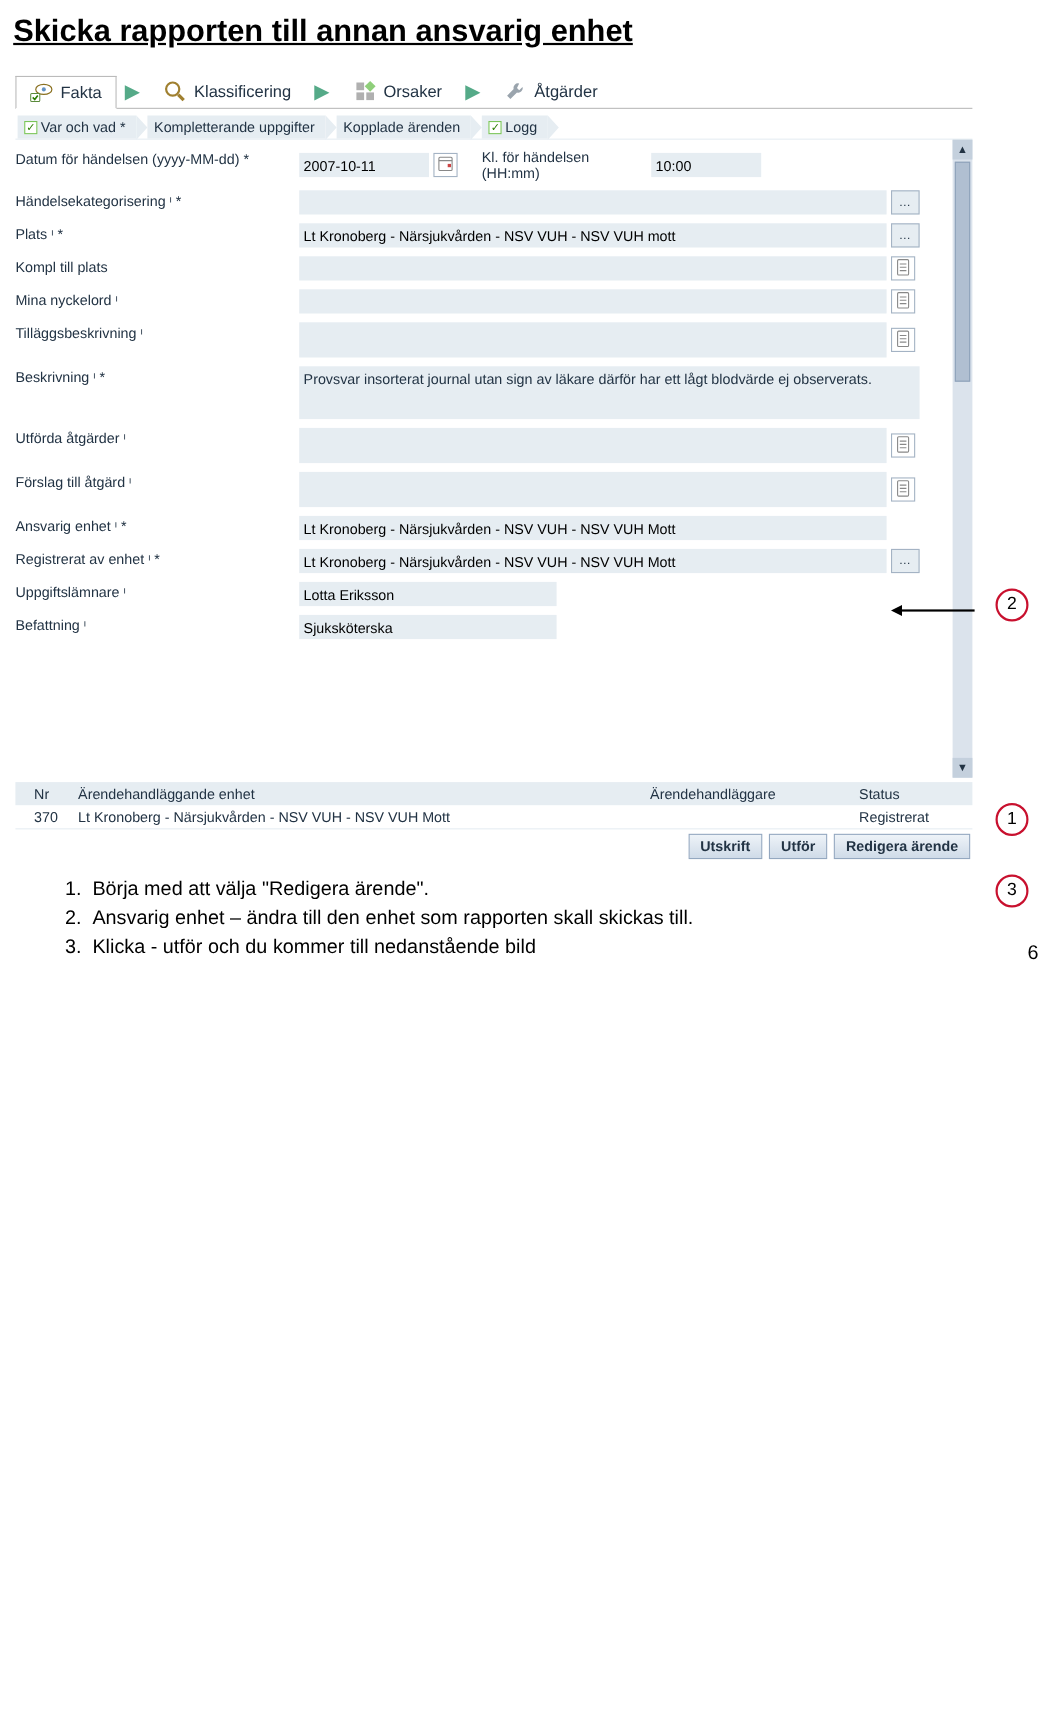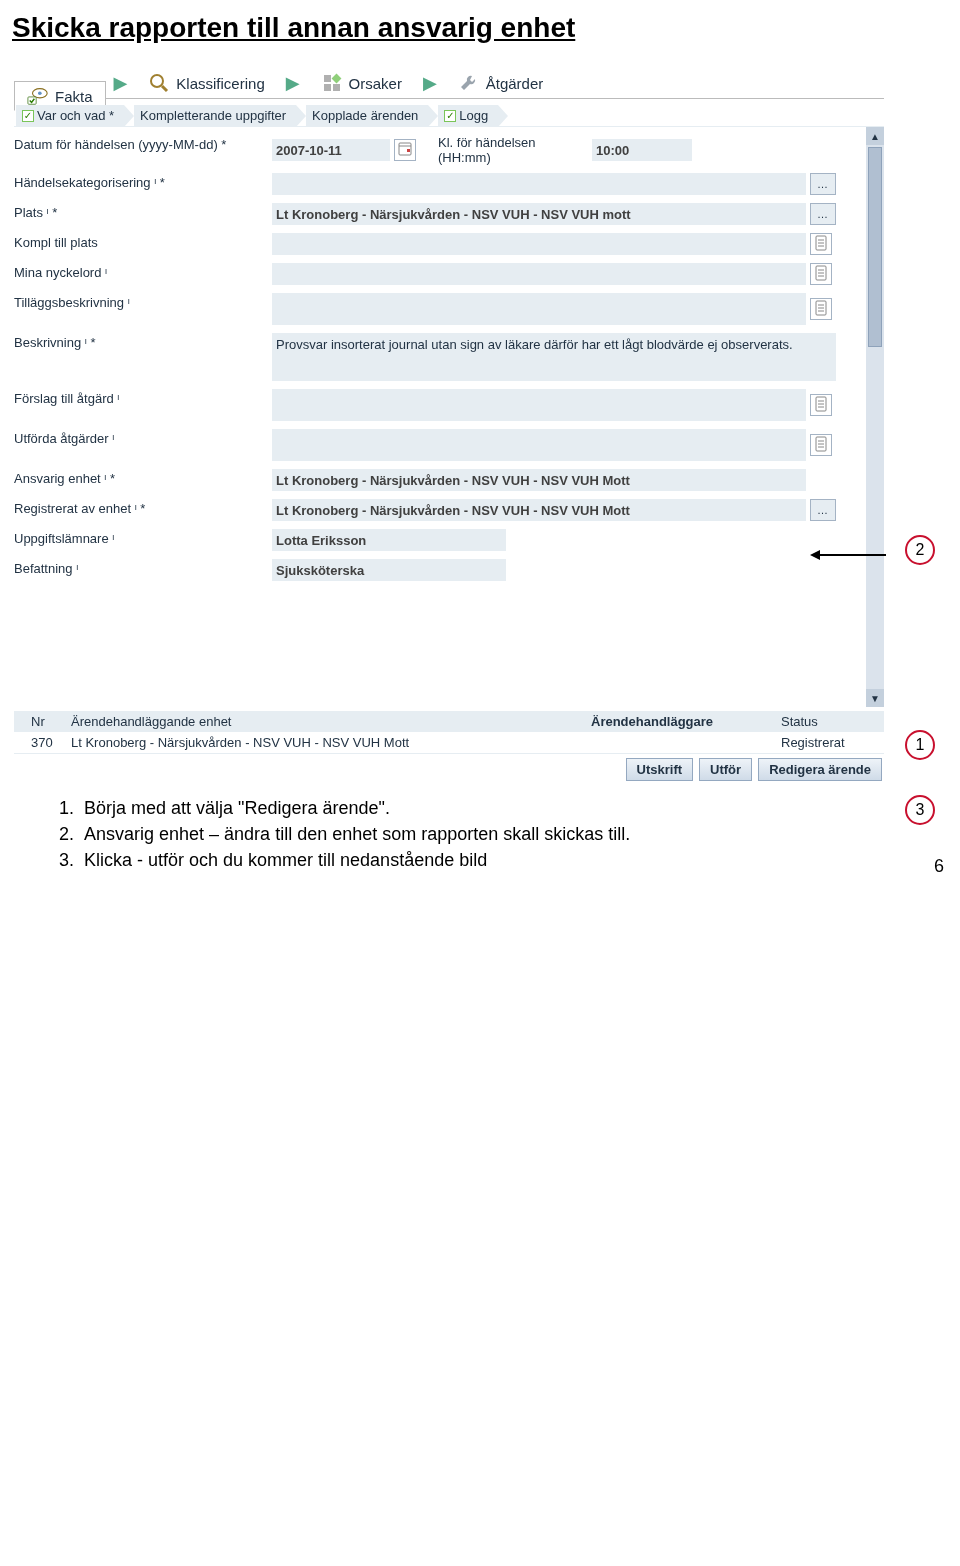--- a/index.html
+++ b/index.html
@@ -65,21 +65,21 @@
     font-size: 15px;
     color: #234;
     border: 1px solid transparent;
     cursor: pointer;
   }
   .main-tab.active {
     border: 1px solid #bbb;
     border-bottom: 1px solid #fff;
     background: #fff;
     position: relative;
-    top: 13px;
+    top: 1px;
   }
   .main-tab .icon {
     width: 22px; height: 22px;
     display: inline-flex;
     align-items: center; justify-content: center;
   }
   .chev-sep {
     color: #5a8;
     font-size: 18px;
     padding: 0 4px;
@@ -167,26 +167,25 @@
   .field {
     flex: 1;
     display: flex;
     align-items: center;
     gap: 4px;
   }
   .txt-input {
     height: 22px;
     padding: 2px 4px;
     background: #e6edf2;
-    color: #404040;
+    color: #000000;
     font-size: 13px;
     display: flex; align-items: center;
     overflow: hidden;
     white-space: nowrap;
-    font-weight: bold;
   }
   .txt-area {
     min-height: 48px;
     width: 564px;
     background: #e6edf2;
     color: #234;
     font-size: 13px;
     padding: 4px;
     line-height: 15px;
     white-space: normal;
@@ -215,21 +214,21 @@
   }
   .grid-head, .grid-row {
     display: flex;
     align-items: center;
   }
   .grid-head { background: #e6edf2; }
   .grid-row { border-bottom: 1px solid #e6edf2; }
   .gc { padding: 3px 17px; }
   .gc-nr { width: 40px; }
   .gc-enhet { flex: 1; }
-  .gc-handl { width: 190px; font-weight: bold; }
+  .gc-handl { width: 190px; }
   .gc-status { width: 120px; }
   .footer-buttons {
     display: flex;
     justify-content: flex-end;
     gap: 6px;
     padding: 4px 2px 0 0;
   }
   .fbtn {
     background: linear-gradient(#eef3f8, #cfdbe8);
     border: 1px solid #94a8c0;
@@ -451,38 +450,38 @@
       </div>
 
       <div class="row">
         <div class="lbl">Beskrivning ᶦ *</div>
         <div class="field" style="align-items:flex-start">
           <div class="txt-area">Provsvar insorterat journal utan sign av läkare därför har ett lågt blodvärde ej observerats.</div>
         </div>
       </div>
 
       <div class="row">
-        <div class="lbl">Förslag till åtgärd ᶦ</div>
+        <div class="lbl">Utförda åtgärder ᶦ</div>
         <div class="field">
           <div class="txt-input" style="width:534px;height:32px"></div>
           <div class="btn-notepad">
             <span>
               <svg viewBox="0 0 14 16">
                   <rect x="2" y="1" width="10" height="14" rx="1" fill="#fff" stroke="#888"></rect>
                   <line x1="4" y1="5" x2="10" y2="5" stroke="#888"></line>
                   <line x1="4" y1="8" x2="10" y2="8" stroke="#888"></line>
                   <line x1="4" y1="11" x2="10" y2="11" stroke="#888"></line>
                 </svg>
             </span>
           </div>
         </div>
       </div>
 
       <div class="row">
-        <div class="lbl">Utförda åtgärder ᶦ</div>
+        <div class="lbl">Förslag till åtgärd ᶦ</div>
         <div class="field">
           <div class="txt-input" style="width:534px;height:32px"></div>
           <div class="btn-notepad">
             <span>
               <svg viewBox="0 0 14 16">
                   <rect x="2" y="1" width="10" height="14" rx="1" fill="#fff" stroke="#888"></rect>
                   <line x1="4" y1="5" x2="10" y2="5" stroke="#888"></line>
                   <line x1="4" y1="8" x2="10" y2="8" stroke="#888"></line>
                   <line x1="4" y1="11" x2="10" y2="11" stroke="#888"></line>
                 </svg>

